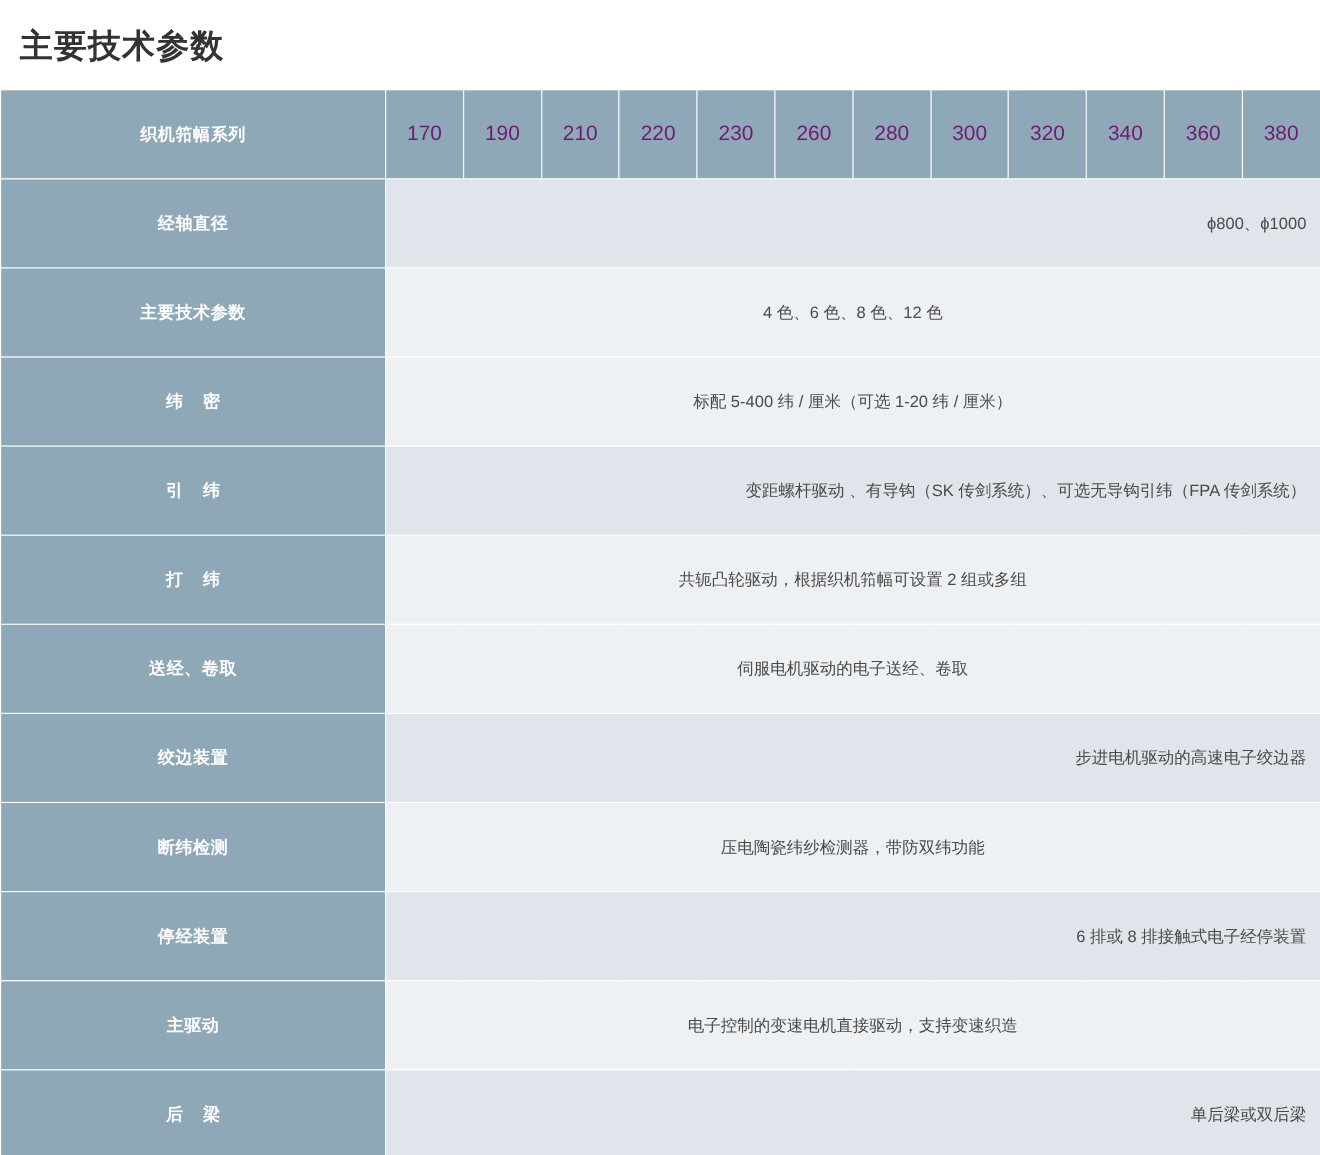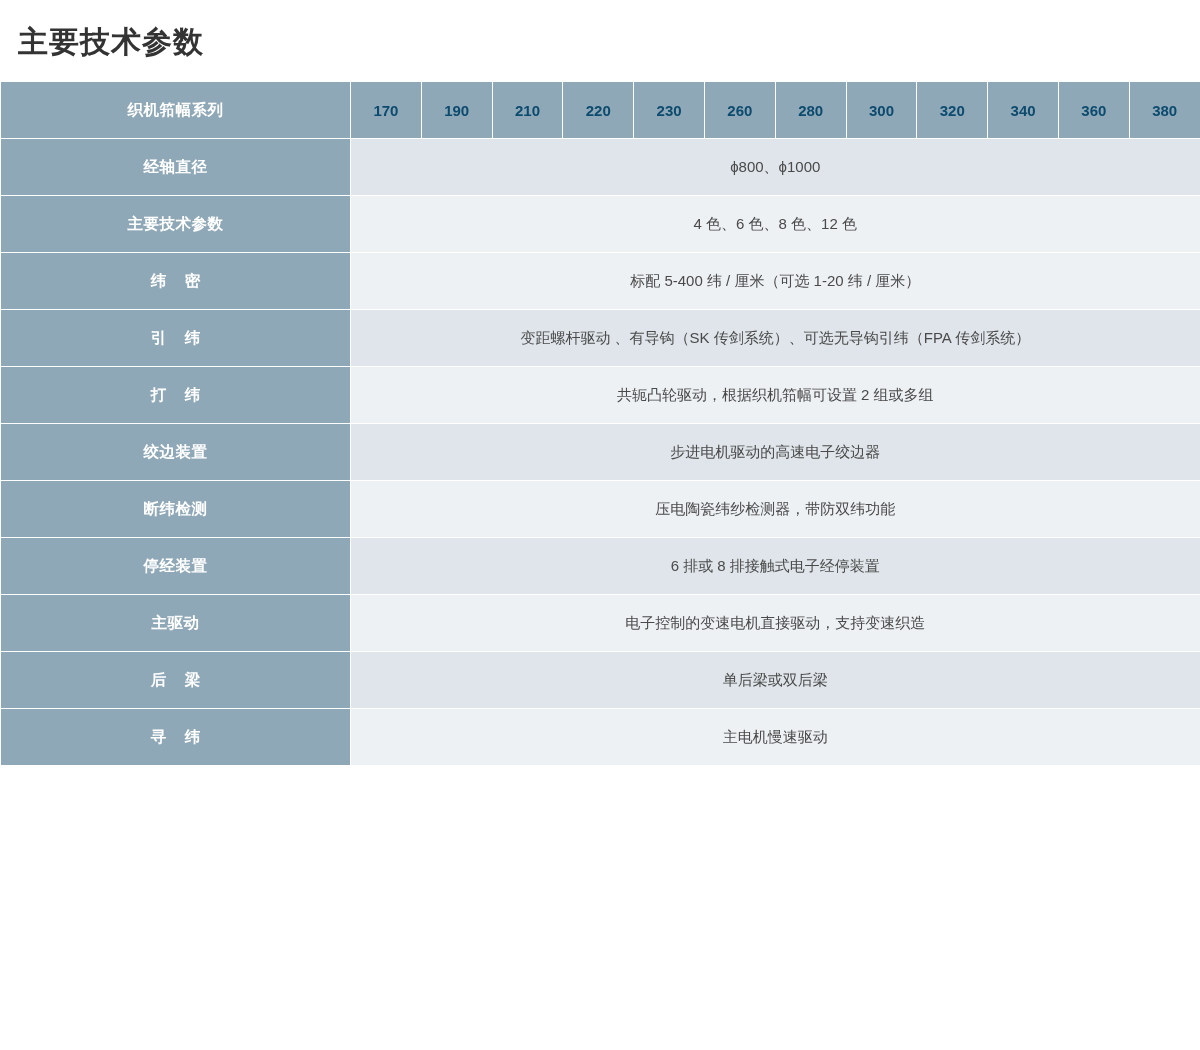--- a/index.html
+++ b/index.html
@@ -26,59 +26,59 @@
     padding: 22px 0 18px 18px;
     margin: 0;
   }
   table.spec {
     border-collapse: collapse;
     width: 1200px;
     table-layout: fixed;
   }
   table.spec td, table.spec th {
     border: 1px solid #ffffff;
-    padding: 0;
+    padding: 12px;
     margin: 0;
   }
   
   .label-cell {
     background: #8fa8b7;
     color: #ffffff;
     font-weight: bold;
     font-size: 15.5px;
     text-align: center;
     vertical-align: middle;
     height: 56px;
     letter-spacing: 0.5px;
   }
   .label-cell.spaced {
     letter-spacing: 7px;
     text-indent: 7px;
   }
   
   .num-cell {
     background: #8fa8b7;
-    color: #0c4a6e;
-    font-weight: bold;
-    font-size: 15px;
+    color: #701a75;
+    font-weight: normal;
+    font-size: 19px;
     text-align: center;
     vertical-align: middle;
     height: 56px;
   }
   
   .value-cell {
     color: #4a4a4a;
     font-size: 15px;
     text-align: center;
     vertical-align: middle;
     height: 56px;
     padding: 0 10px;
   }
   .row-light .value-cell { background: #eef1f4; }
-  .row-dark  .value-cell { background: #dfe5ea; }
+  .row-dark  .value-cell { background: #dfe5ea; text-align: right; }
 
   .w-label { width: 350px; }
   .w-num   { width: 70.8px; }
 </style>
 </head>
 <body>
 
 <div class="page">
 
   <h1 class="page-title">主要技术参数</h1>
@@ -128,20 +128,24 @@
           <td class="value-cell" colspan="12">标配 5-400 纬 / 厘米（可选 1-20 纬 / 厘米）</td>
         </tr>
         <tr class="row-dark">
           <td class="label-cell spaced">引 纬</td>
           <td class="value-cell" colspan="12">变距螺杆驱动 、有导钩（SK 传剑系统）、可选无导钩引纬（FPA 传剑系统）</td>
         </tr>
         <tr class="row-light">
           <td class="label-cell spaced">打 纬</td>
           <td class="value-cell" colspan="12">共轭凸轮驱动，根据织机筘幅可设置 2 组或多组</td>
         </tr>
+        <tr class="row-light">
+          <td class="label-cell">送经、卷取</td>
+          <td class="value-cell" colspan="12">伺服电机驱动的电子送经、卷取</td>
+        </tr>
         <tr class="row-dark">
           <td class="label-cell">绞边装置</td>
           <td class="value-cell" colspan="12">步进电机驱动的高速电子绞边器</td>
         </tr>
         <tr class="row-light">
           <td class="label-cell">断纬检测</td>
           <td class="value-cell" colspan="12">压电陶瓷纬纱检测器，带防双纬功能</td>
         </tr>
         <tr class="row-dark">
           <td class="label-cell">停经装置</td>

